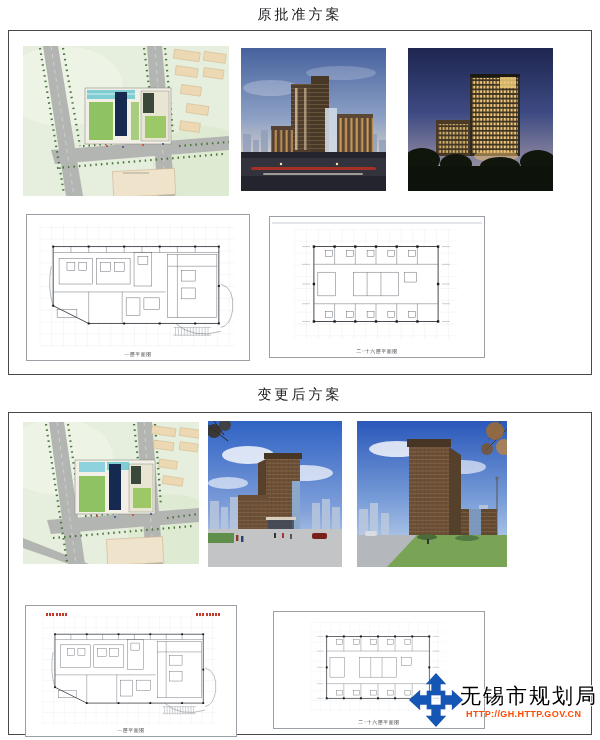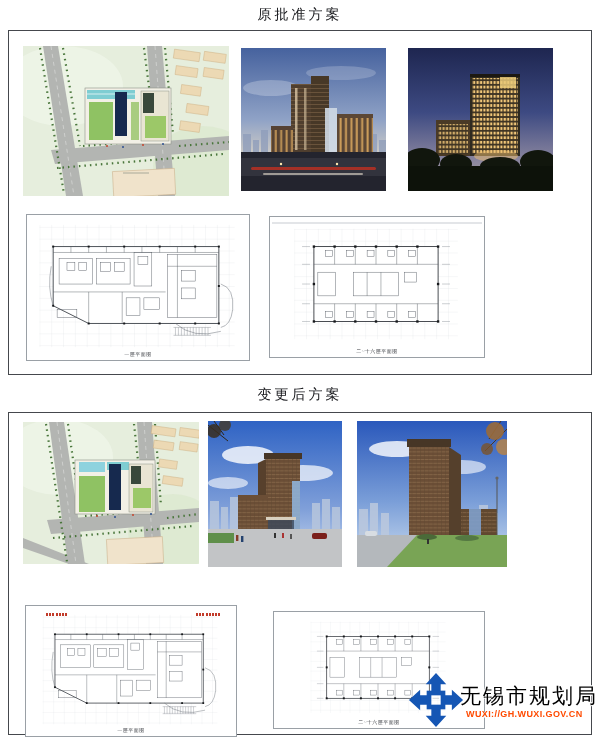--- a/index.html
+++ b/index.html
@@ -506,16 +506,16 @@
     <svg class="wm-logo" width="56" height="56" viewBox="0 0 60 60">
       <g fill="#1556b4">
         <path id="wm-arrow" d="M30 1 L41 13 L35 13 L35 21 L25 21 L25 13 L19 13 Z"></path>
         <use href="#wm-arrow" transform="rotate(90 30 30)"></use>
         <use href="#wm-arrow" transform="rotate(180 30 30)"></use>
         <use href="#wm-arrow" transform="rotate(270 30 30)"></use>
       </g>
       <rect x="22.5" y="22.5" width="15" height="15" fill="none" stroke="#1556b4" stroke-width="5"></rect>
     </svg>
     <div class="wm-name">无锡市规划局</div>
-    <div class="wm-url">WUXI://GH.WUXI.GOV.CN</div>
+    <div class="wm-url">HTTP://GH.HTTP.GOV.CN</div>
   </div>
 
 </div>
 
 </body></html>

